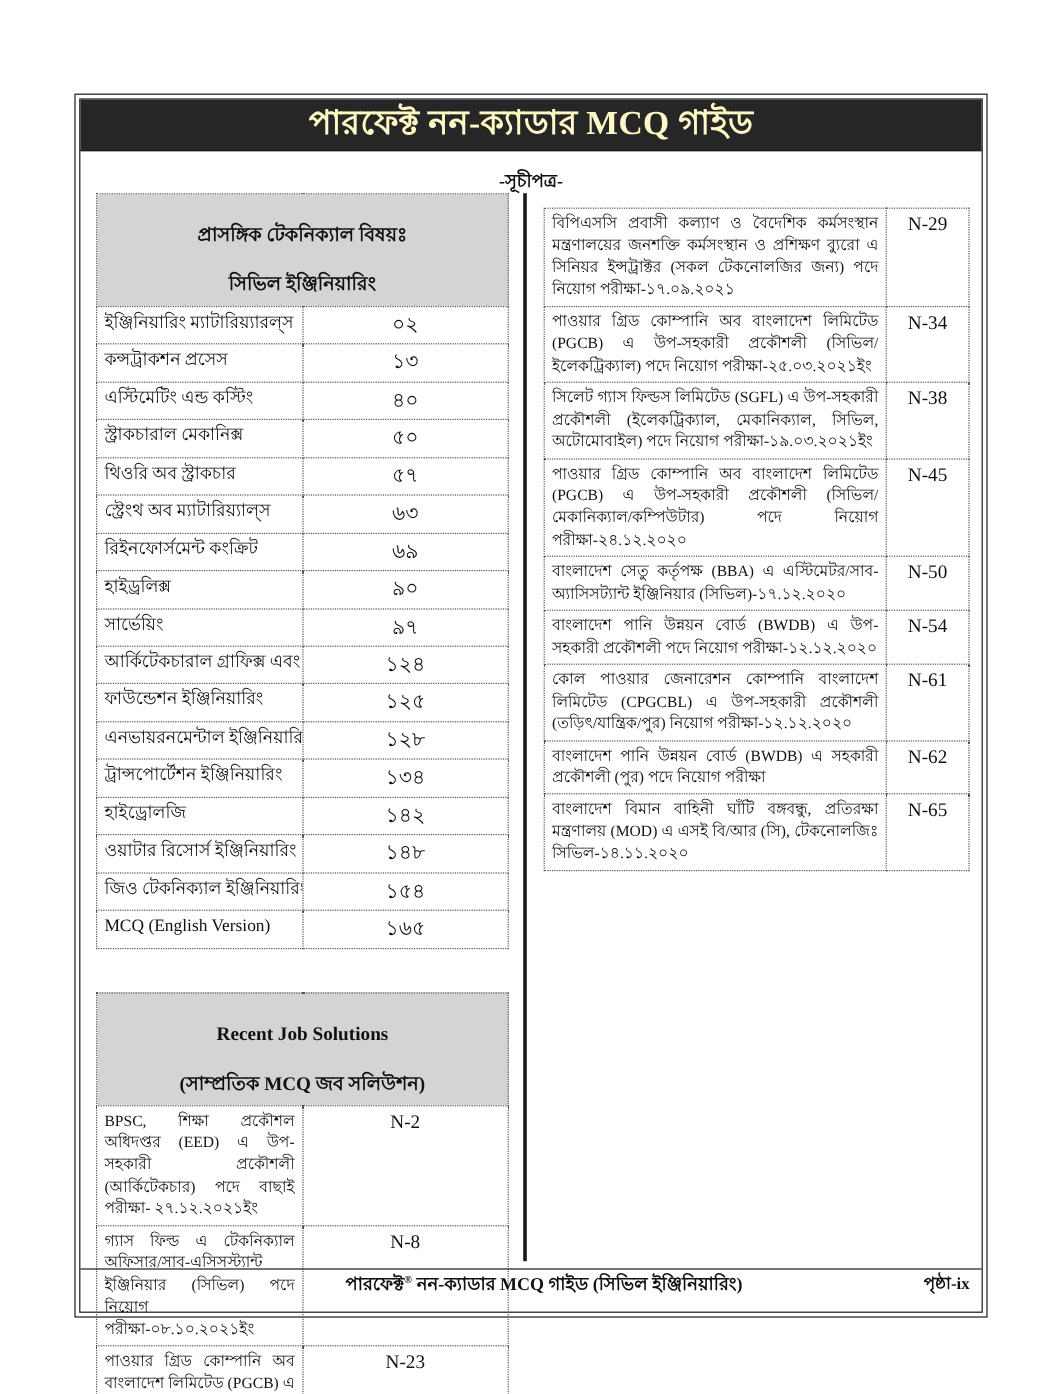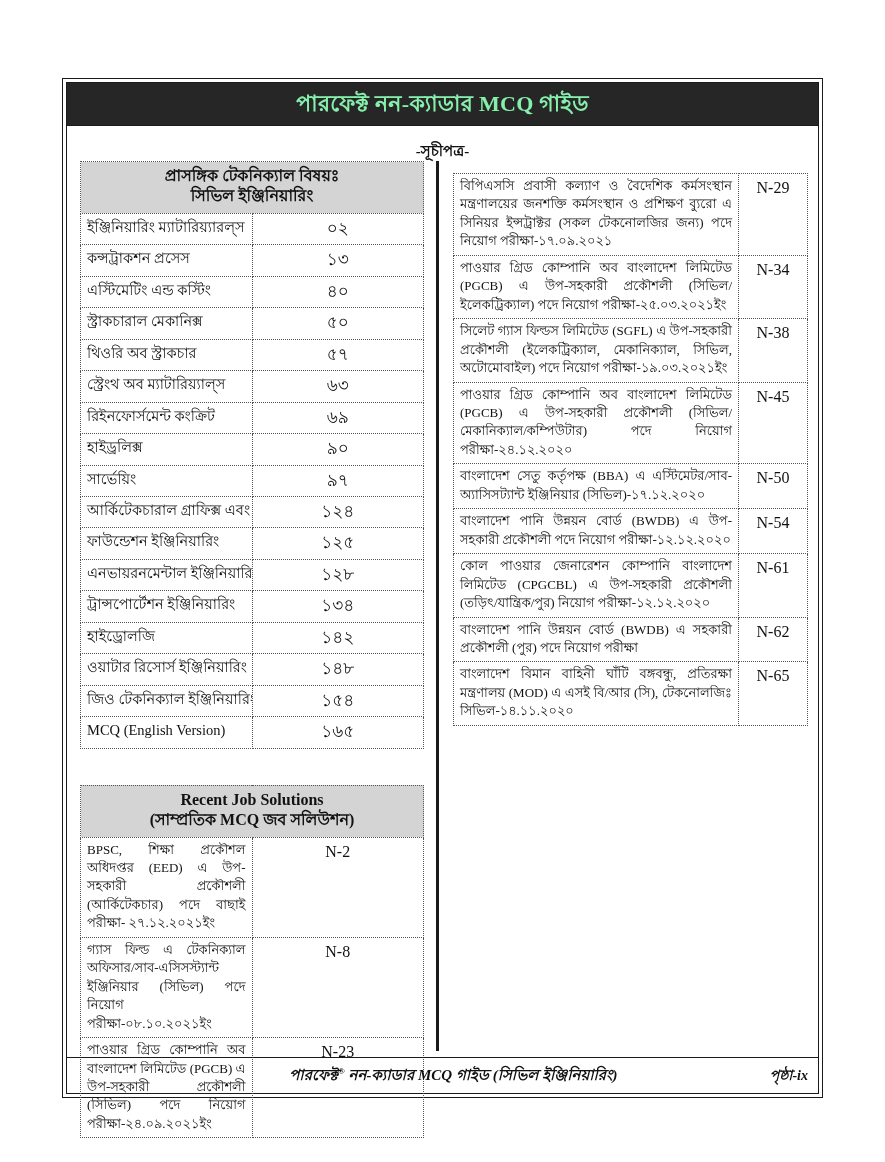--- a/index.html
+++ b/index.html
@@ -39,25 +39,25 @@
   }
 
   
   .title-bar {
     position: absolute;
     left: 0;
     top: 0;
     right: 0;
     height: 42px;
     background: #262626;
-    color: #86efac;
+    color: #fef9c3;
     display: flex;
     align-items: center;
     justify-content: center;
-    font-size: 22px;
+    font-size: 28px;
     font-weight: bold;
     letter-spacing: 0.3px;
     border-bottom: 1px solid #1a1a1a;
   }
 
   
   .subtitle {
     position: absolute;
     top: 56px;
     left: 0;
@@ -112,21 +112,21 @@
   }
   table.toc th.section-head {
     background: #d4d4d4;
     text-align: center;
     font-size: 16px;
     font-weight: bold;
     padding: 4px 4px 6px 4px;
     line-height: 1.28;
     border: 1px dotted #555555;
   }
-  .hd-line2 { display: block; }
+  .hd-line2 { display: block; margin-top: 21px; }
 
   
   table.subjects td.sub-name {
     font-size: 14.5px;
     padding: 3px 6px 4px 6px;
     white-space: nowrap;
     overflow: hidden;
   }
   table.subjects td.sub-page {
     width: 62px;
@@ -163,24 +163,23 @@
 
   
   .footer {
     position: absolute;
     left: 0;
     right: 0;
     bottom: 0;
     height: 36px;
     border-top: 1px solid #1a1a1a;
     display: flex;
-    align-items: center;
+    align-items: flex-start;
     box-sizing: border-box;
     padding: 0 10px 0 10px;
-    font-style: italic;
   }
   .footer-center {
     flex: 1 1 auto;
     text-align: center;
     font-size: 15px;
     font-weight: bold;
     padding-left: 60px;
   }
   .footer-center sup { font-size: 9px; vertical-align: super; }
   .footer-page {

